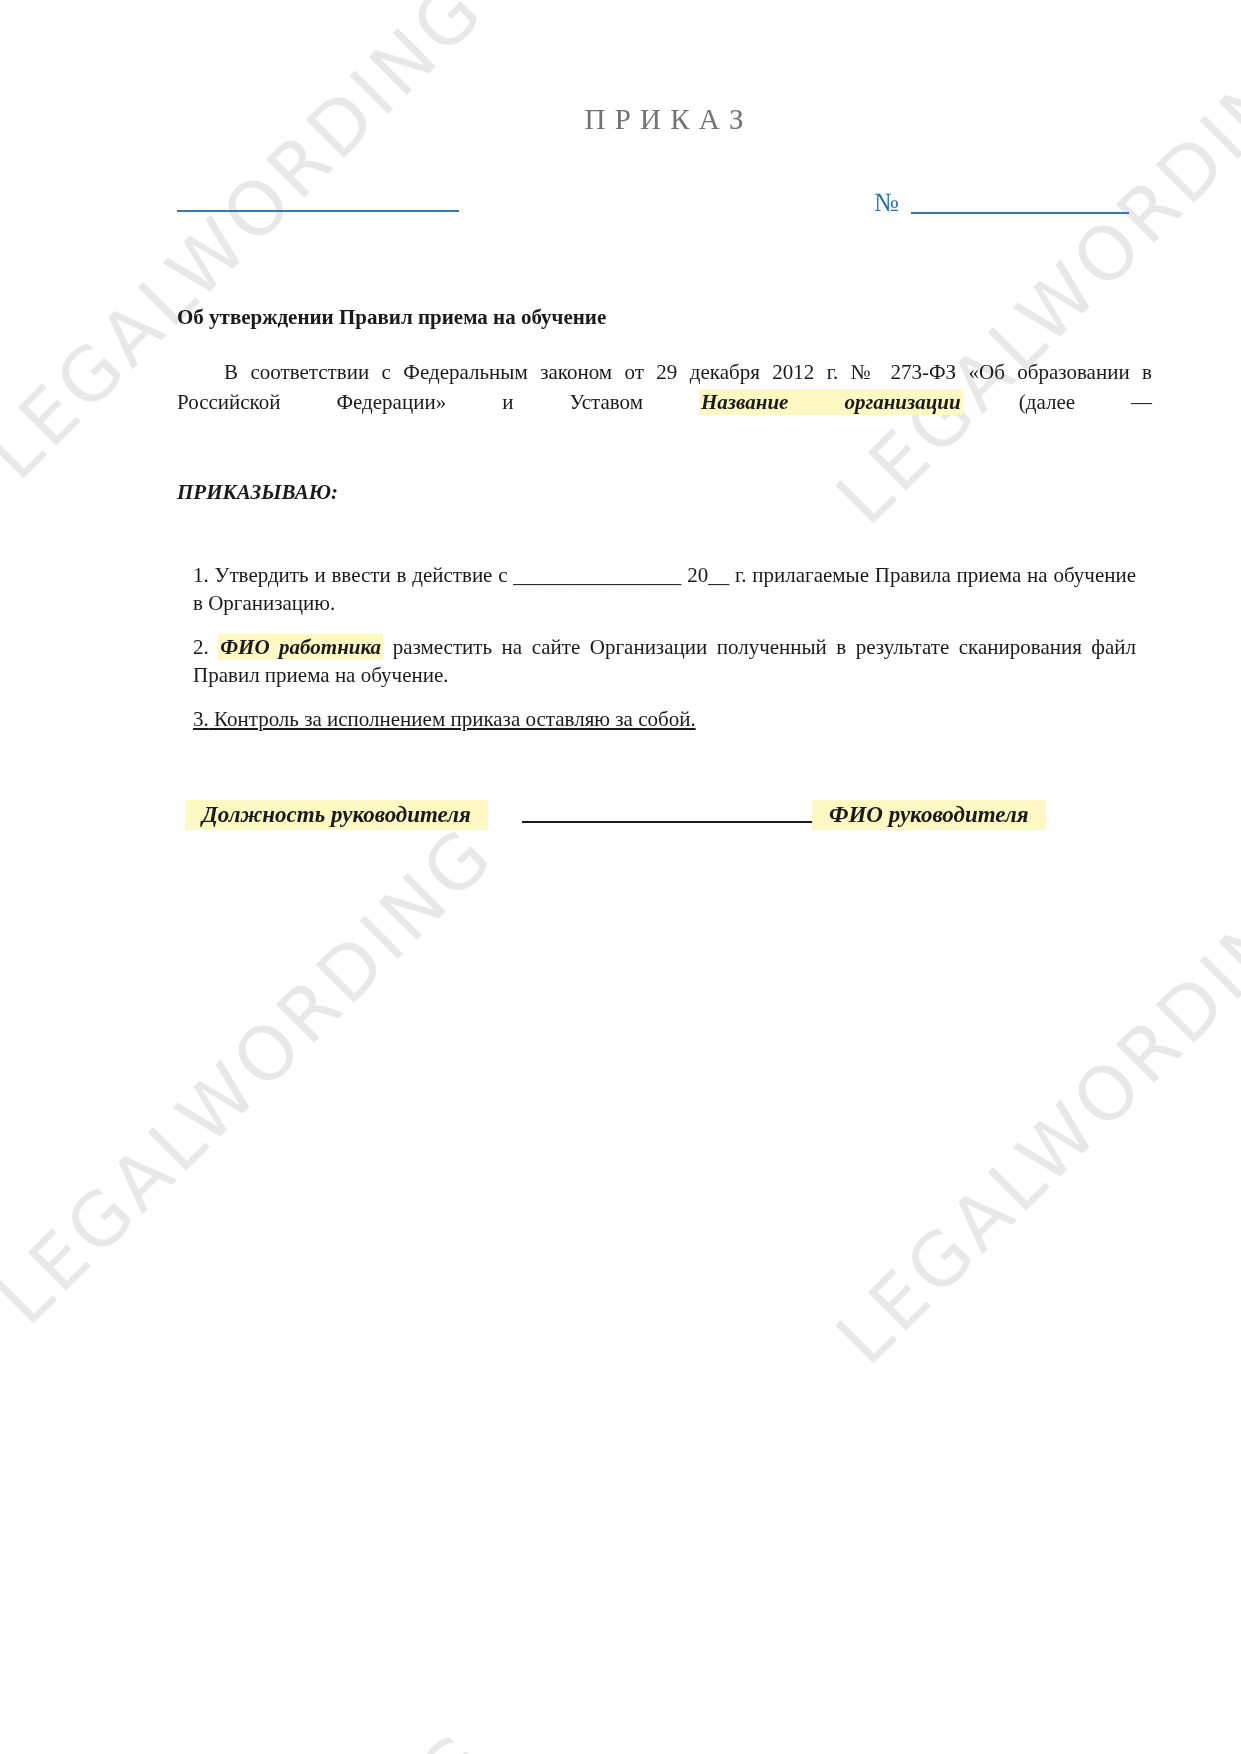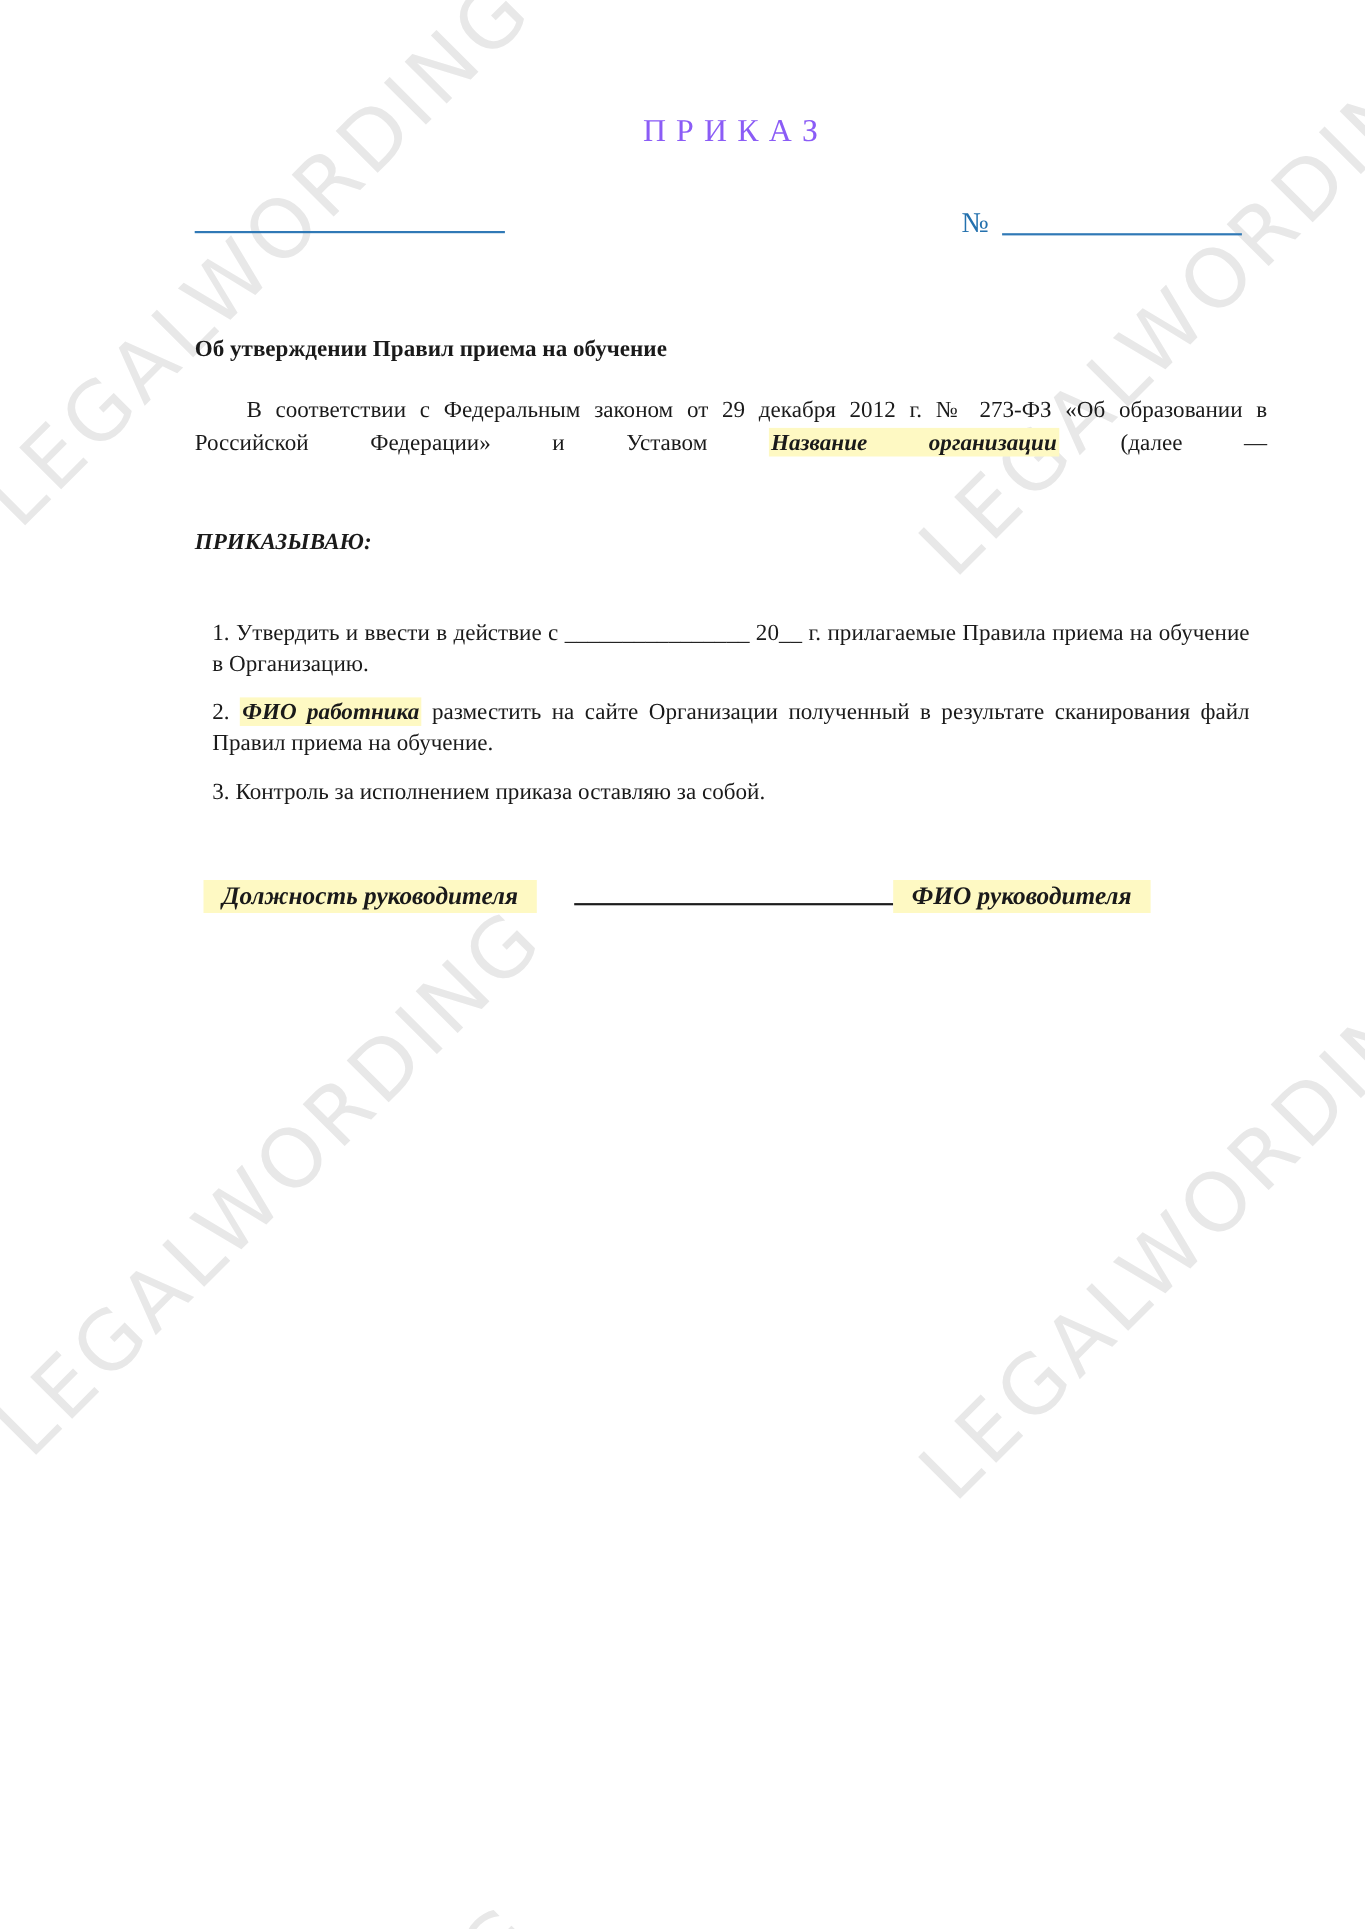--- a/index.html
+++ b/index.html
@@ -26,21 +26,21 @@
     pointer-events: none;
   }
 
   
   .title {
     position: absolute;
     left: 177px; top: 103px; width: 975px;
     text-align: center;
     font-size: 29px;
     letter-spacing: 1px;
-    color: #8b5cf6;
+    color: #737373;
   }
 
   
   .numrow { position: absolute; left: 177px; top: 180px; width: 975px; height: 38px; }
   .date-blank {
     position: absolute; left: 0; bottom: 6px;
     width: 282px; border-bottom: 2px solid #3079b6;
   }
   .num-group { position: absolute; left: 697px; bottom: 2px; display: flex; align-items: flex-end; }
   .num-label { font-size: 26px; line-height: 1; color: #2471ae; }
@@ -63,21 +63,21 @@
     font-style: italic;
     padding: 1px 2px;
   }
 
   
   .orderword { position: absolute; left: 177px; top: 480px; font-weight: bold; font-size: 21px; font-style: italic; }
 
   
   .list { position: absolute; left: 177px; top: 545px; width: 975px; font-size: 21px; line-height: 28px; }
   .item { margin: 16px; text-align: justify; }
-  .item.last { text-align: left; }
+  .item.last { text-align: left; text-decoration: underline; }
 
   
   .sig { position: absolute; left: 177px; top: 800px; width: 975px; display: flex; align-items: flex-end; }
   .sig-text { font-size: 23px; padding: 2px 17px; }
   .sig-pos { margin-left: 8px; }
   .sig-line { width: 290px; border-bottom: 2px solid #1c1c1c; margin: 0 0 7px 34px; }
   .sig-name { }
 </style>
 </head>
 <body>

